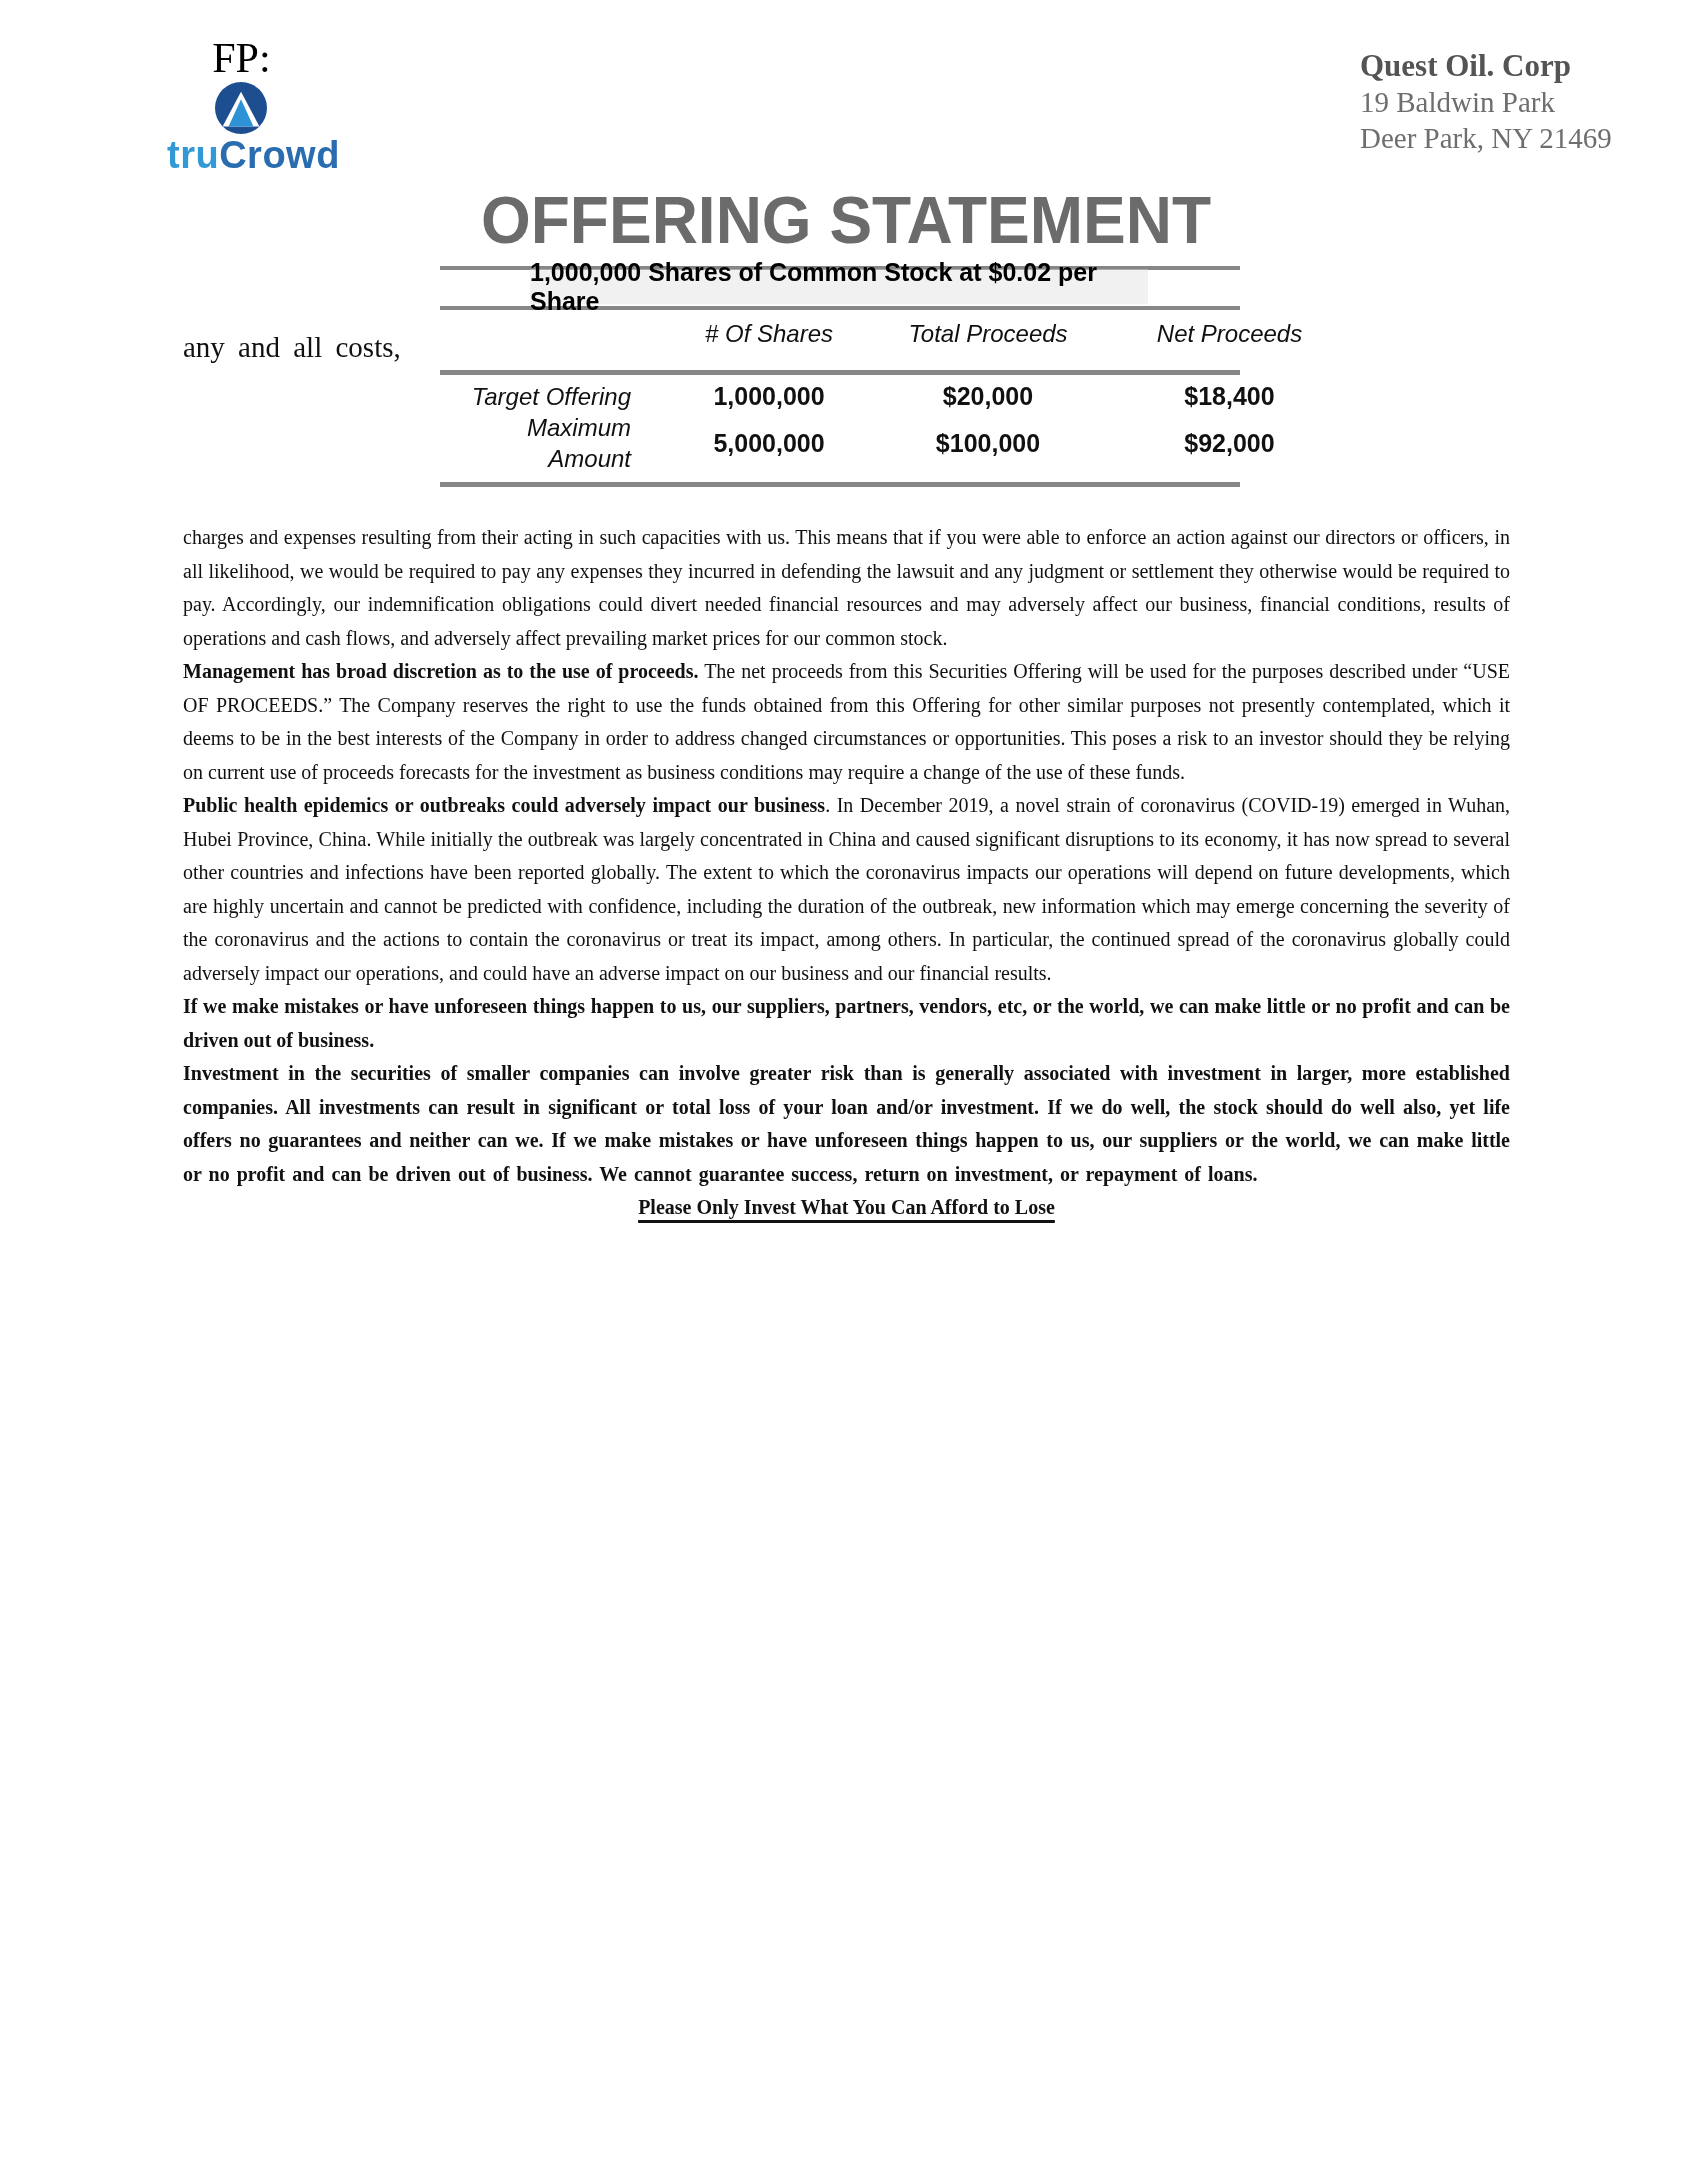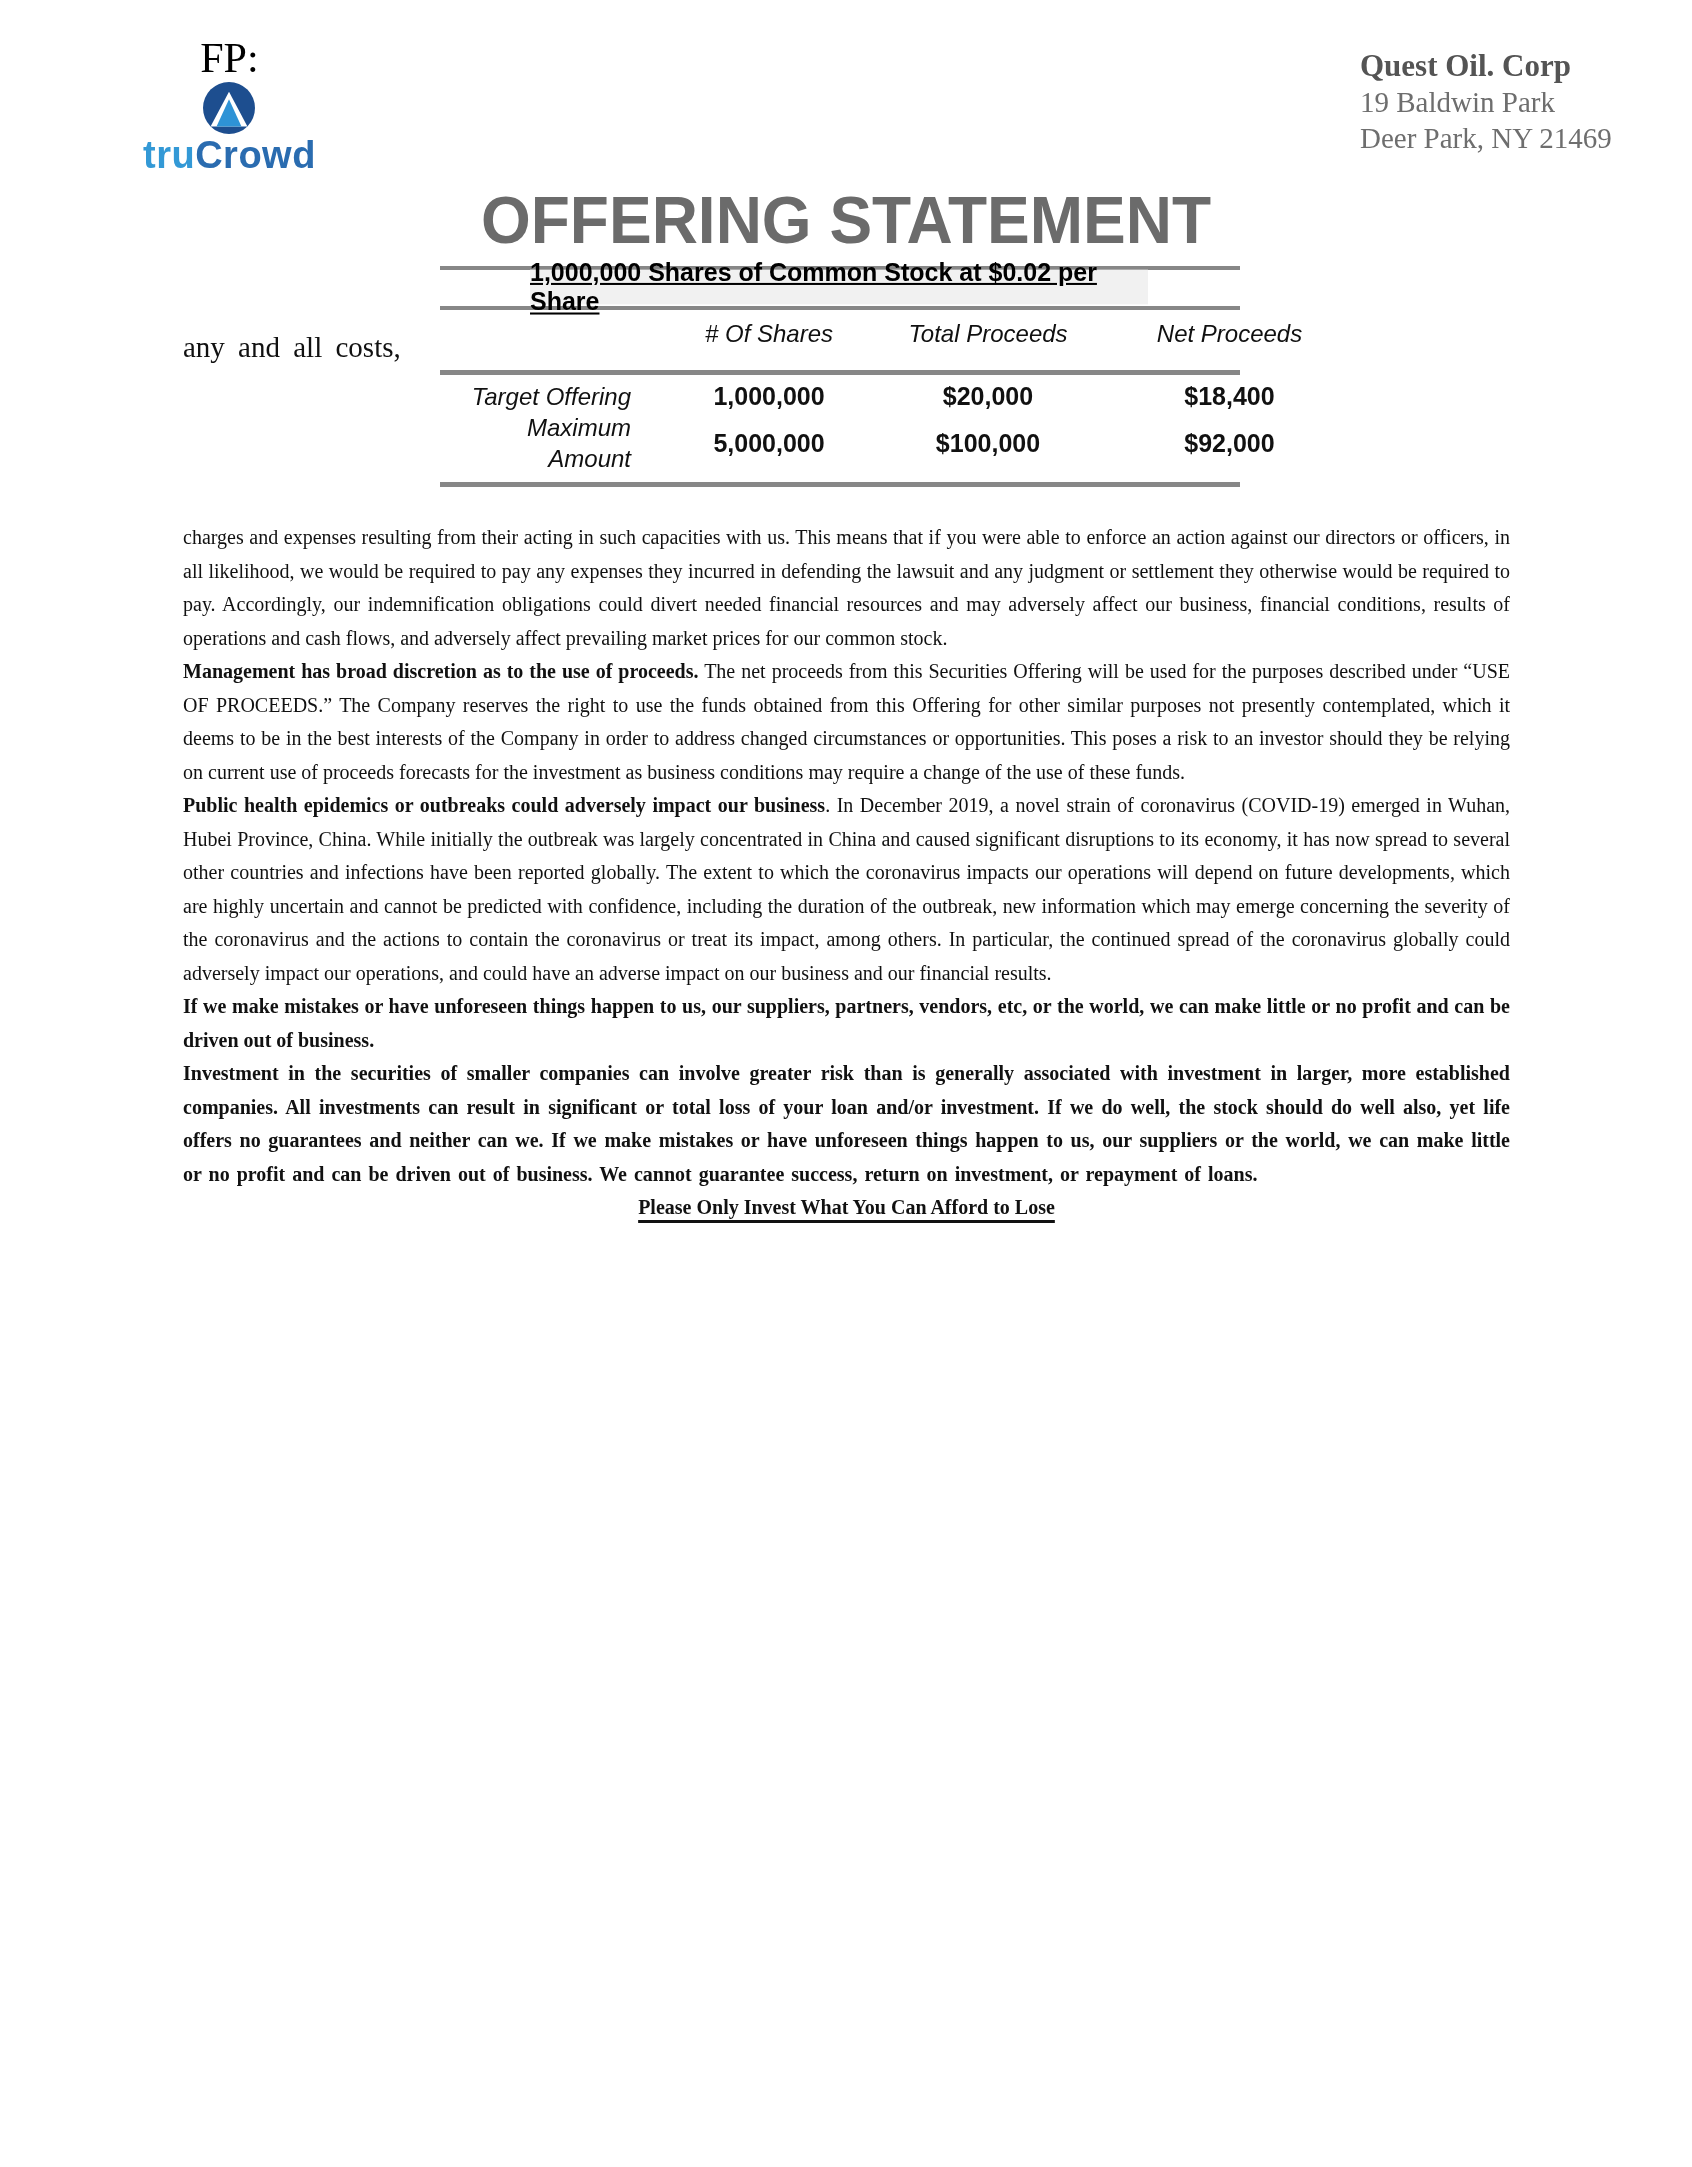--- a/index.html
+++ b/index.html
@@ -30,21 +30,21 @@
     position:absolute; left:143px; top:34px;
     display:flex; align-items:center; flex-direction:column;
   }
   .fp-label{
     font-family:"Liberation Serif", serif;
     font-size:42px; color:#000;
   }
   .logo-icon{ width:52px; height:52px; display:block; }
   .logo-word{
     font-family:"Liberation Sans", sans-serif;
-    font-size:38px; font-weight:bold; letter-spacing:0.5px;
+    font-size:38px; font-weight:bold; letter-spacing:0.5px;margin-left:24px;
   }
   .logo-word .tru{ color:var(--logo-text-light-blue); }
   .logo-word .crowd{ color:var(--logo-text-dark-blue); }
 
   .company-block{
     position:absolute; left:1360px; top:48px;
     font-family:"Liberation Serif", serif;
     line-height:36px;
   }
   .company-name{
@@ -77,21 +77,20 @@
   }
   .t-line{ height:4px; background:var(--line-gray); }
   .t-line.thick{ height:5px; }
   .t-banner-row{ height:36px; position:relative; }
   .t-banner{
     position:absolute; left:90px; top:0; width:618px; height:34px;
     background:var(--banner-bg);
     display:flex; align-items:center; justify-content:center;
     font-weight:bold; font-size:25px; color:#000;
     transform:scaleY(1.02);
-    text-decoration:underline;
   }
   .t-grid{
     display:grid;
     grid-template-columns:205px 180px 190px 225px;
     align-items:center;
     gap:34px;
   }
   .t-headers{ padding-top:10px; padding-bottom:22px; }
   .t-head{
     font-style:italic; font-size:24px; text-align:center; color:#101010;

